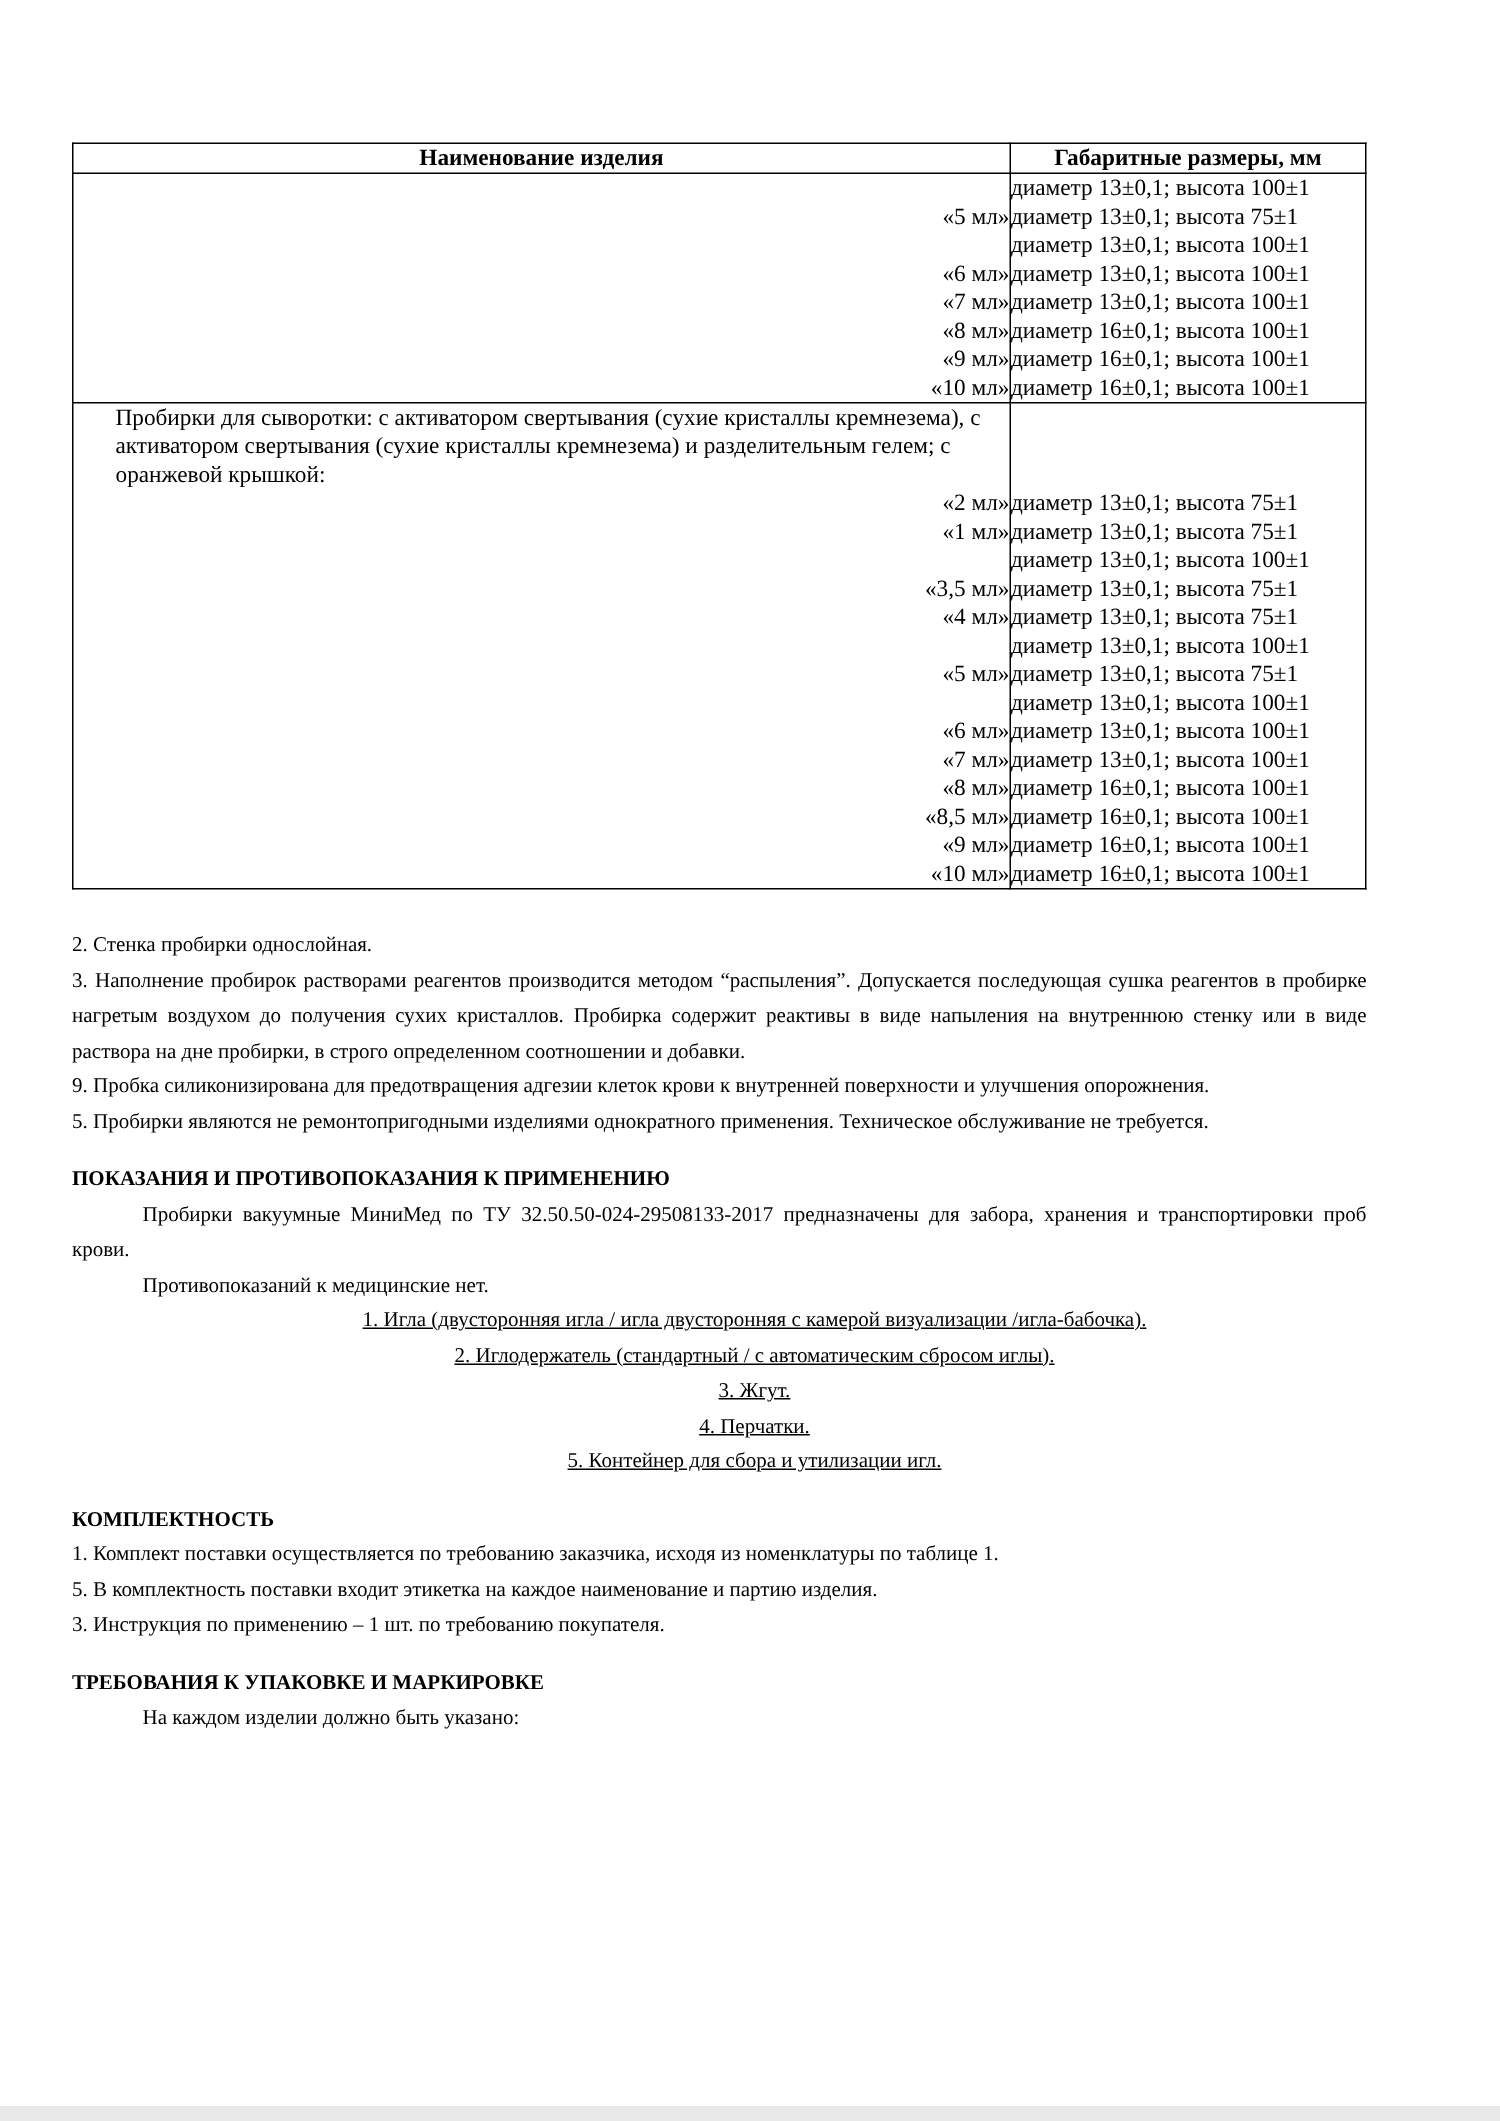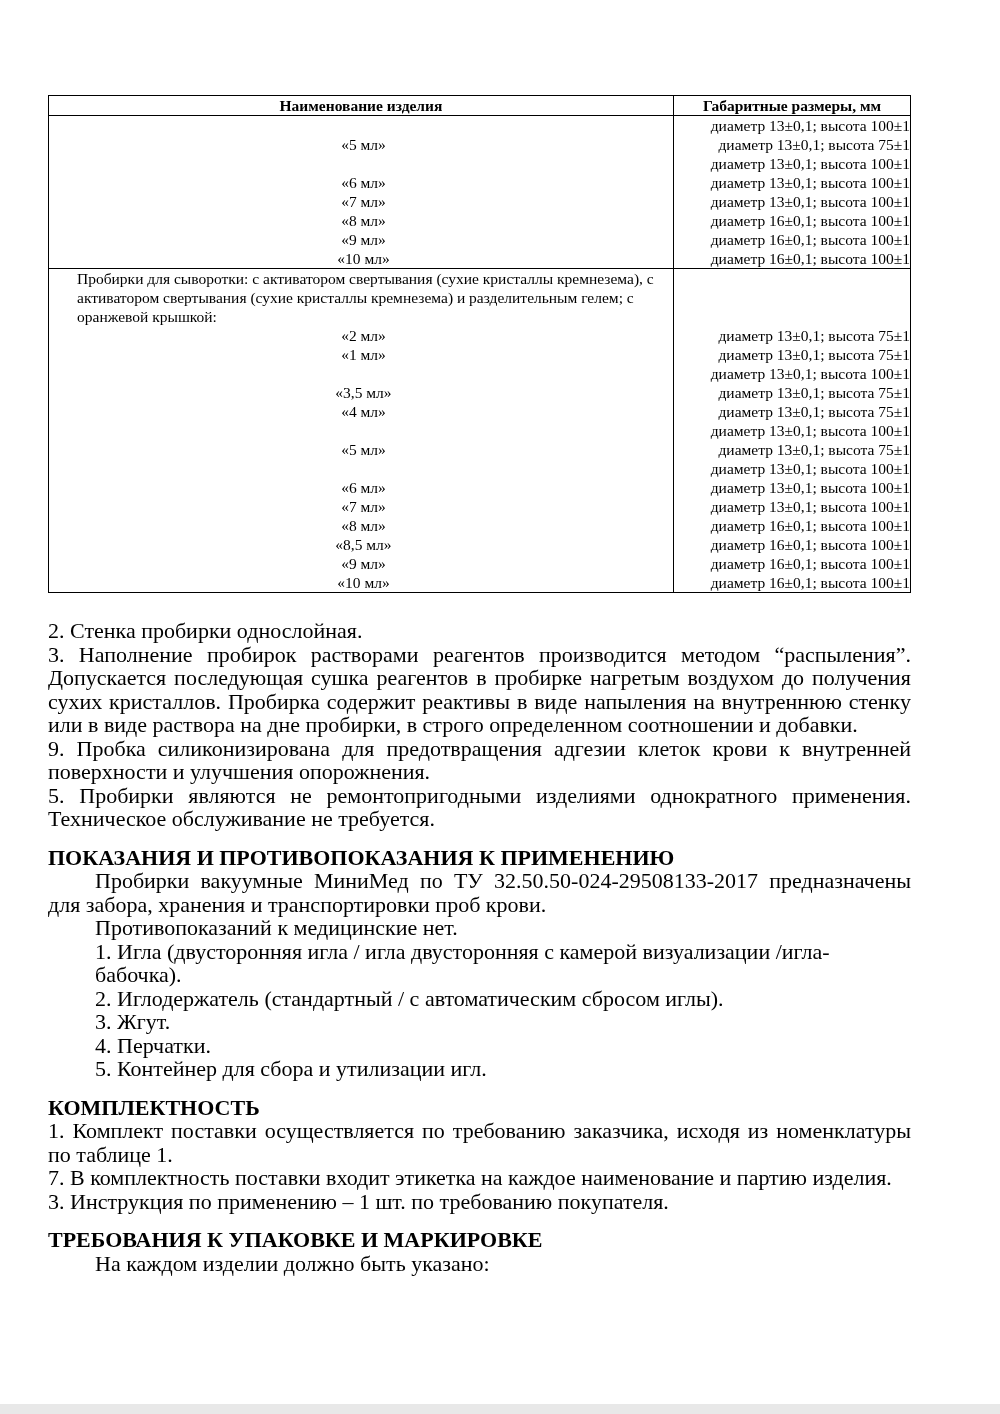--- a/index.html
+++ b/index.html
@@ -16,27 +16,27 @@
   }
   table.products th, table.products td{
     border:1.5px solid #000;vertical-align:top;padding:0;
   }
   .thead th{
     font-weight:bold;text-align:center;padding:2px 2px 3px 2px;
     font-size:15.5px;line-height:19px;
   }
   td.names, td.sizes{padding:3px 0 5px 0;}
   .tline{line-height:19px;height:19px;white-space:nowrap;overflow:hidden;}
-  td.names .tline{text-align:center;padding-left:5px;}
-  td.sizes .tline{text-align:right;}
+  td.names .tline{text-align:right;padding-left:5px;}
+  td.sizes .tline{text-align:left;}
   .intro{line-height:19px;min-height:57px;padding:0 8px 0 5px;text-align:left;margin-left:23px;}
   .spacer{height:57px;}
-  #content{margin-top:26px;font-size:22px;line-height:23.5px;}
+  #content{margin-top:26px;font-size:14px;line-height:23.5px;}
   .blk-p{text-align:justify;margin:0;}
-  .blk-li{margin:0 0 0 47px;text-align:left;}
+  .blk-li{margin:0 0 0 47px;text-align:center;text-decoration:underline;}
   .blk-h{font-weight:bold;text-align:left;margin:15px 0 0 0;}
   .indent{text-indent:47px;}
   .indent2{text-indent:97px;}
   .bold{font-weight:bold;}
 </style>
 </head>
 <body>
 
 <div class="page">
 
@@ -123,19 +123,19 @@
       <div class="blk-h">ПОКАЗАНИЯ И ПРОТИВОПОКАЗАНИЯ К ПРИМЕНЕНИЮ</div>
       <div class="blk-p indent">Пробирки вакуумные МиниМед по ТУ 32.50.50-024-29508133-2017 предназначены для забора, хранения и транспортировки проб крови.</div>
       <div class="blk-p indent">Противопоказаний к медицинские нет.</div>
       <div class="blk-li">1. Игла (двусторонняя игла / игла двусторонняя с камерой визуализации /игла-бабочка).</div>
       <div class="blk-li">2. Иглодержатель (стандартный / с автоматическим сбросом иглы).</div>
       <div class="blk-li">3. Жгут.</div>
       <div class="blk-li">4. Перчатки.</div>
       <div class="blk-li">5. Контейнер для сбора и утилизации игл.</div>
       <div class="blk-h">КОМПЛЕКТНОСТЬ</div>
       <div class="blk-p">1. Комплект поставки осуществляется по требованию заказчика, исходя из номенклатуры по таблице 1.</div>
-      <div class="blk-p">7. В комплектность поставки входит этикетка на каждое наименование и партию изделия.</div>
+      <div class="blk-p">5. В комплектность поставки входит этикетка на каждое наименование и партию изделия.</div>
       <div class="blk-p">3. Инструкция по применению – 1 шт. по требованию покупателя.</div>
       <div class="blk-h">ТРЕБОВАНИЯ К УПАКОВКЕ И МАРКИРОВКЕ</div>
       <div class="blk-p indent">На каждом изделии должно быть указано:</div>
     </div>
 
 </div>
 
 </body></html>

